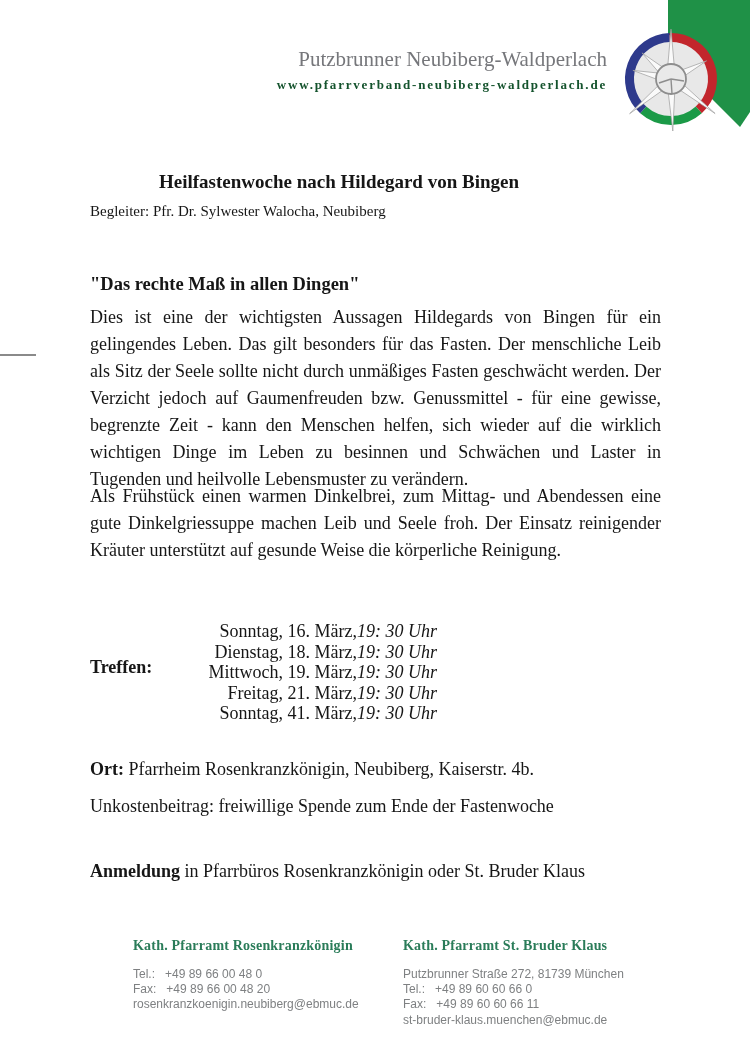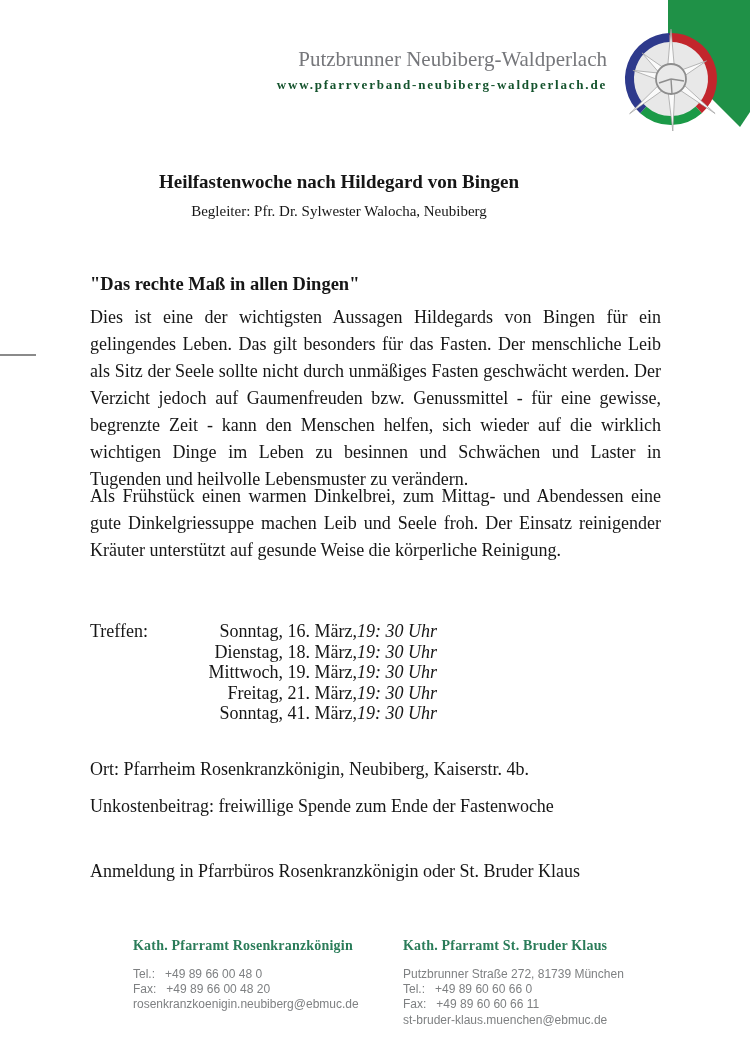--- a/index.html
+++ b/index.html
@@ -19,45 +19,45 @@
   .wedge-svg{position:absolute;top:0;left:0;}
   .logo-svg{position:absolute;top:19px;left:611px;}
   
   .fold-mark{position:absolute;top:354px;left:0;width:36px;height:2px;background:#8a8a8a;}
   
   .doc-title{
     position:absolute;top:171px;left:90px;width:498px;text-align:center;
     font-size:19px;font-weight:bold;
   }
   .doc-subtitle{
-    position:absolute;top:203px;left:90px;width:498px;text-align:center;
+    position:absolute;top:203px;left:90px;width:498px;
     font-size:15px;
   }
   .body-heading{
     position:absolute;top:274px;left:90px;font-size:18.5px;font-weight:bold;
   }
   .para{
     position:absolute;left:90px;width:571px;font-size:18px;line-height:27px;
     text-align:justify;text-align-last:left;
   }
   .para1{top:304px;}
   .para2{top:483px;}
   
   .schedule{position:absolute;top:621px;left:90px;display:flex;font-size:18px;line-height:20.6px;}
-  .schedule-label{width:88px;font-weight:normal;}
+  .schedule-label{width:88px;font-weight:bold;margin-top:36px;}
   .schedule-rows{display:block;}
   .schedule-row{display:flex;}
   .schedule-day{width:179px;text-align:right;}
   .schedule-time{white-space:nowrap;font-style:italic;}
   
   .detail-line{position:absolute;left:90px;font-size:18px;white-space:nowrap;}
   .ort-line{top:759px;}
   .unkosten-line{top:796px;}
   .anmeldung-line{top:861px;}
-  .bold{font-weight:normal;}
+  .bold{font-weight:bold;}
   
   .footer-block{position:absolute;top:938px;font-family:"Liberation Serif", serif;}
   .footer-left{left:133px;width:262px;}
   .footer-right{left:403px;width:262px;}
   .footer-title{
     font-size:14px;font-weight:bold;color:#2a7c59;letter-spacing:0.2px;
     margin:0 0 13px 0;white-space:nowrap;
   }
   .footer-line{
     font-family:"Liberation Sans", sans-serif;font-size:12px;line-height:15.2px;

